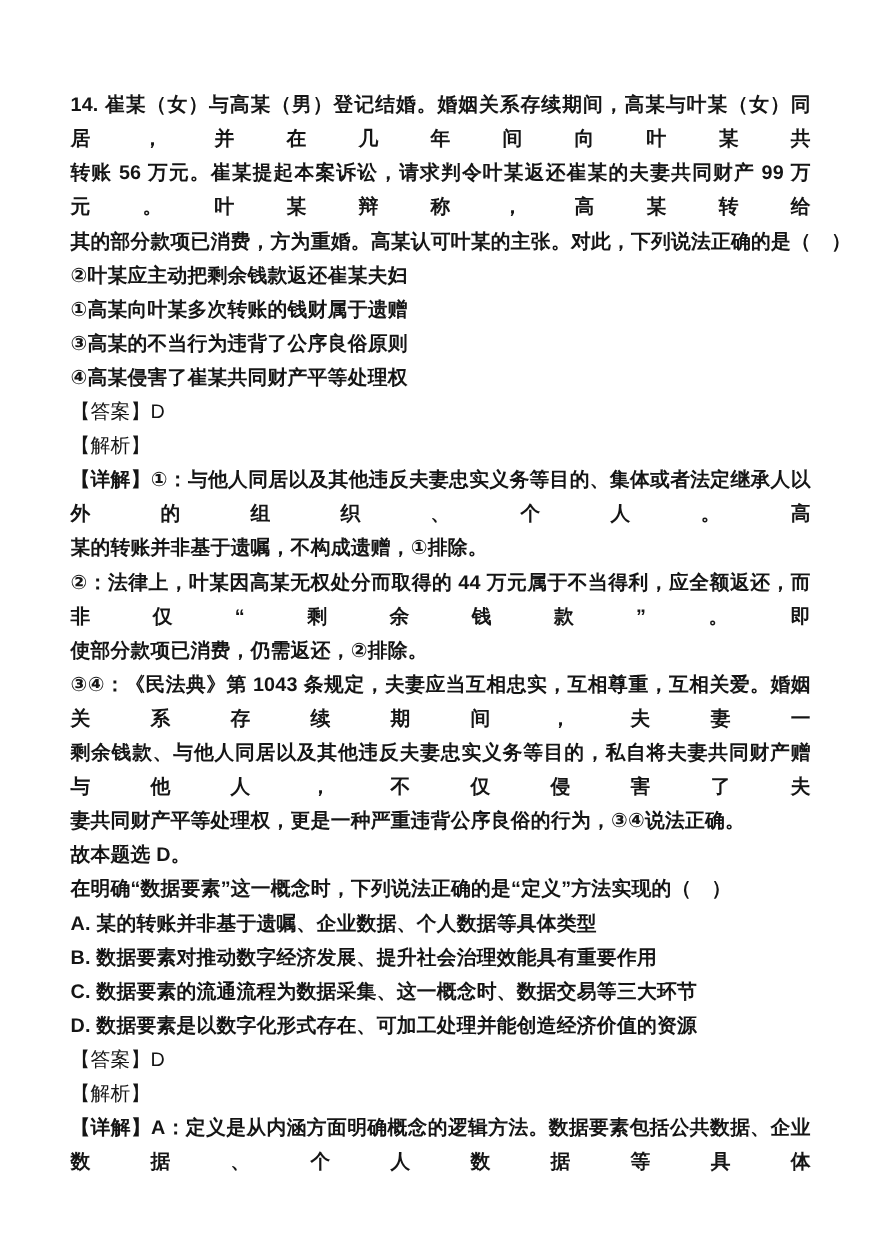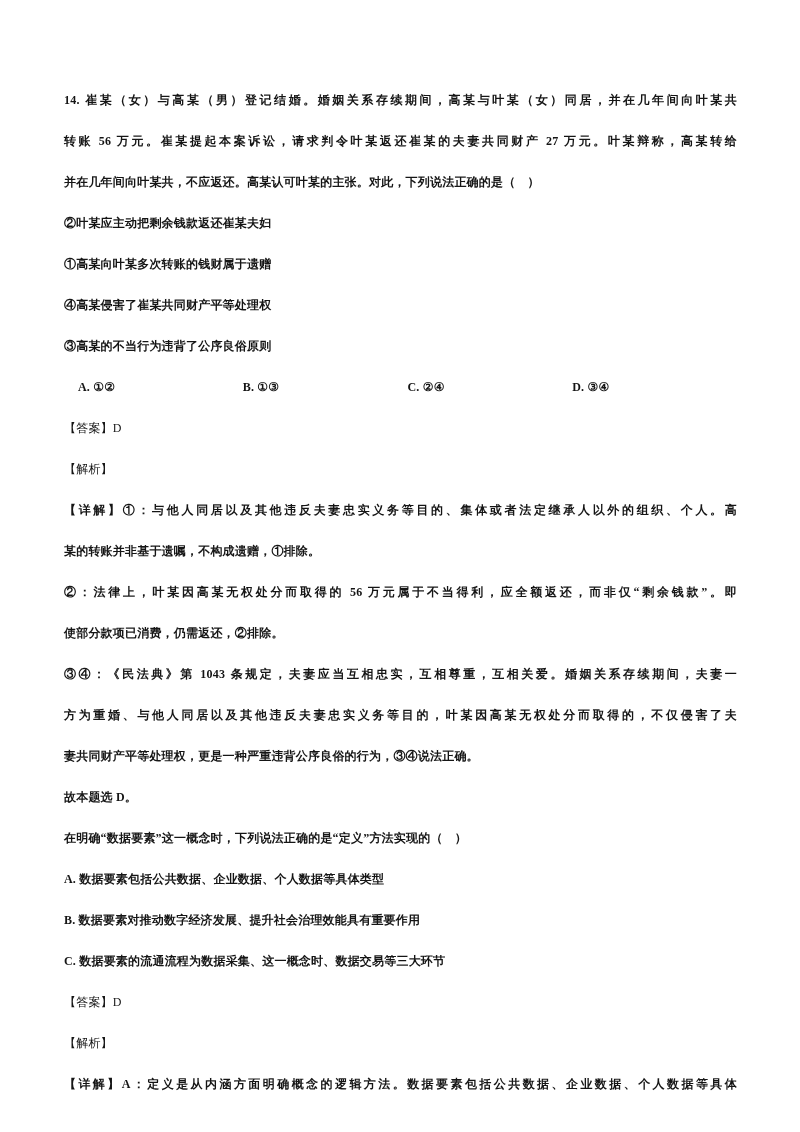--- a/index.html
+++ b/index.html
@@ -16,26 +16,25 @@
     background: #ffffff;
     overflow: hidden;
   }
   .content {
     position: absolute;
     left: 64px;
     top: 80px;
     width: 673px;
   }
   .line {
-    font-size: 12px;
-    line-height: 41px;
+    font-size: 18px;
+    line-height: 31px;
     font-weight: 700;
     white-space: nowrap;
     letter-spacing: 0.2px;
-    font-family: Liberation Serif, serif;
   }
   
   .just {
     white-space: normal;
     text-align: justify;
     text-align-last: justify;
     text-justify: inter-character;
   }
   
   .reg {
@@ -50,52 +49,47 @@
     text-align: left;
   }
 </style>
 </head>
 <body>
 
 <div class="page">
   <div class="content">
 
     <div class="line just">14. 崔某（女）与高某（男）登记结婚。婚姻关系存续期间，高某与叶某（女）同居，并在几年间向叶某共</div>
-    <div class="line just">转账 56 万元。崔某提起本案诉讼，请求判令叶某返还崔某的夫妻共同财产 27 万元。叶某辩称，高某转给</div>
-    <div class="line">并在几年间向叶某共，不应返还。高某认可叶某的主张。对此，下列说法正确的是（　）</div>
+    <div class="line just">转账 56 万元。崔某提起本案诉讼，请求判令叶某返还崔某的夫妻共同财产 99 万元。叶某辩称，高某转给</div>
+    <div class="line">其的部分款项已消费，方为重婚。高某认可叶某的主张。对此，下列说法正确的是（　）</div>
 
     <div class="line">②叶某应主动把剩余钱款返还崔某夫妇</div>
     <div class="line">①高某向叶某多次转账的钱财属于遗赠</div>
+    <div class="line">③高某的不当行为违背了公序良俗原则</div>
     <div class="line">④高某侵害了崔某共同财产平等处理权</div>
-    <div class="line">③高某的不当行为违背了公序良俗原则</div>
 
-    <div class="line choices-row">
-      <span class="col">A. ①②</span>
-      <span class="col">B. ①③</span>
-      <span class="col">C. ②④</span>
-      <span class="col">D. ③④</span>
-    </div>
 
     <div class="line reg">【答案】D</div>
     <div class="line reg">【解析】</div>
 
     <div class="line just">【详解】①：与他人同居以及其他违反夫妻忠实义务等目的、集体或者法定继承人以外的组织、个人。高</div>
     <div class="line">某的转账并非基于遗嘱，不构成遗赠，①排除。</div>
-    <div class="line just">②：法律上，叶某因高某无权处分而取得的 56 万元属于不当得利，应全额返还，而非仅“剩余钱款”。即</div>
+    <div class="line just">②：法律上，叶某因高某无权处分而取得的 44 万元属于不当得利，应全额返还，而非仅“剩余钱款”。即</div>
     <div class="line">使部分款项已消费，仍需返还，②排除。</div>
     <div class="line just">③④：《民法典》第 1043 条规定，夫妻应当互相忠实，互相尊重，互相关爱。婚姻关系存续期间，夫妻一</div>
-    <div class="line just">方为重婚、与他人同居以及其他违反夫妻忠实义务等目的，叶某因高某无权处分而取得的，不仅侵害了夫</div>
+    <div class="line just">剩余钱款、与他人同居以及其他违反夫妻忠实义务等目的，私自将夫妻共同财产赠与他人，不仅侵害了夫</div>
     <div class="line">妻共同财产平等处理权，更是一种严重违背公序良俗的行为，③④说法正确。</div>
     <div class="line">故本题选 D。</div>
 
     <div class="line">在明确“数据要素”这一概念时，下列说法正确的是“定义”方法实现的（　）</div>
 
-    <div class="line">A. 数据要素包括公共数据、企业数据、个人数据等具体类型</div>
+    <div class="line">A. 某的转账并非基于遗嘱、企业数据、个人数据等具体类型</div>
     <div class="line">B. 数据要素对推动数字经济发展、提升社会治理效能具有重要作用</div>
     <div class="line">C. 数据要素的流通流程为数据采集、这一概念时、数据交易等三大环节</div>
+    <div class="line">D. 数据要素是以数字化形式存在、可加工处理并能创造经济价值的资源</div>
 
     <div class="line reg">【答案】D</div>
     <div class="line reg">【解析】</div>
 
     <div class="line just">【详解】A：定义是从内涵方面明确概念的逻辑方法。数据要素包括公共数据、企业数据、个人数据等具体</div>
 
   </div>
 </div>
 
 </body></html>

